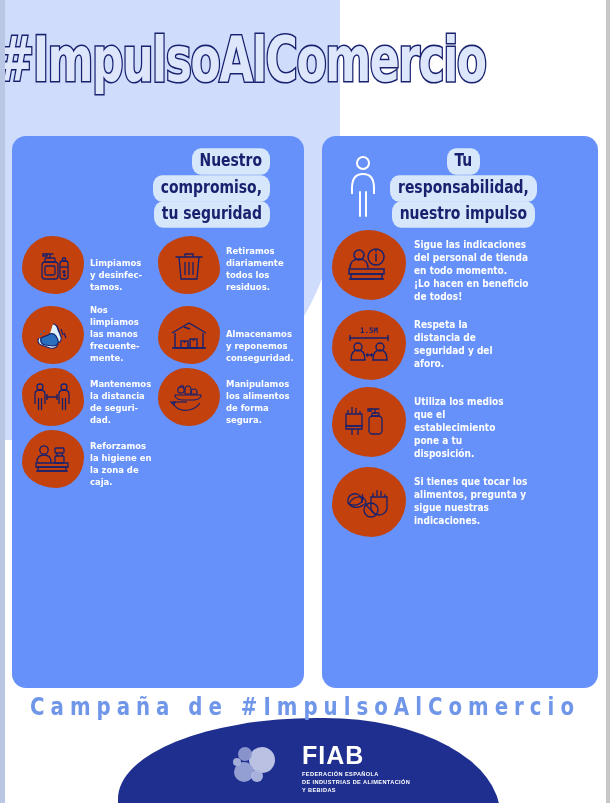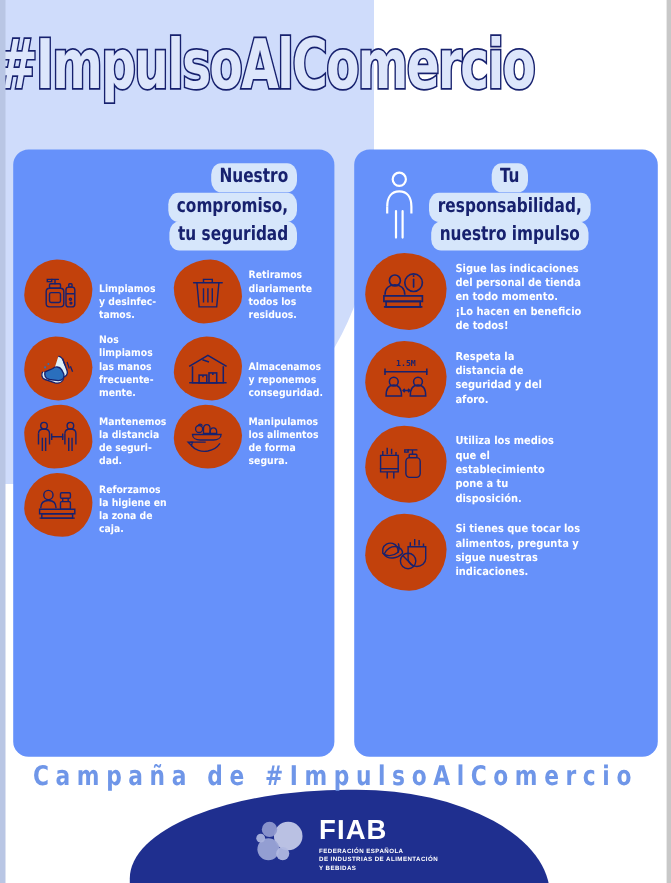--- a/index.html
+++ b/index.html
@@ -166,21 +166,21 @@
     font-weight:bold;
     font-size:22px;
     letter-spacing:6px;
     white-space:nowrap;
     transform:scaleY(1.12);
   }
   .fiab {
     position:absolute;
     left:232px; top:742px;
     z-index:5;
-    display:flex; align-items:flex-start; gap:12px;
+    display:flex; align-items:flex-start; gap:24px;
   }
   .fiab-txt { padding-top:2px; }
   .fiab-name {
     color:#ffffff;
     font-family:"Liberation Sans", sans-serif;
     font-weight:bold;
     font-size:25px;
     letter-spacing:1px;
     line-height:0.92;
   }

